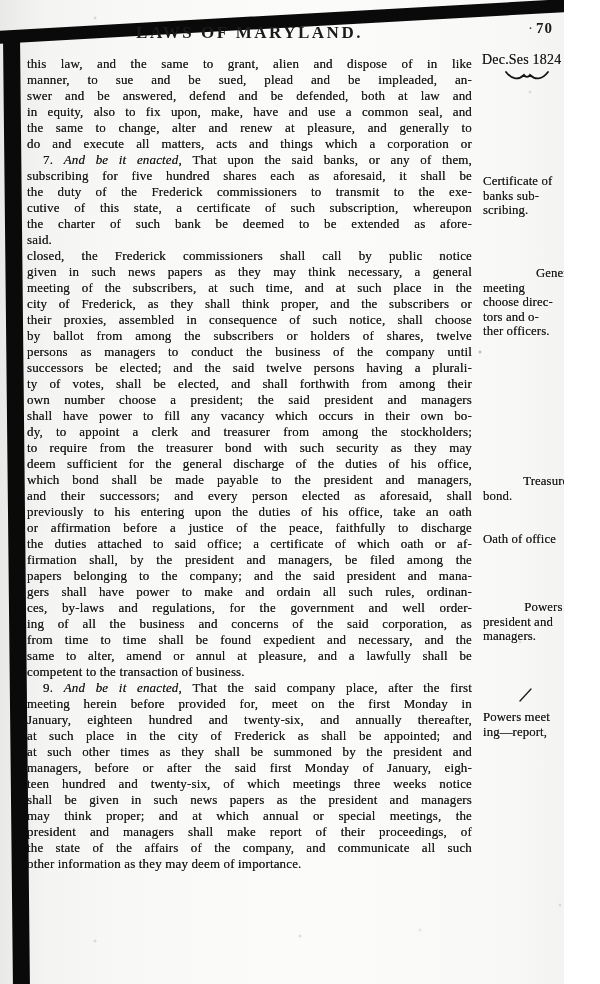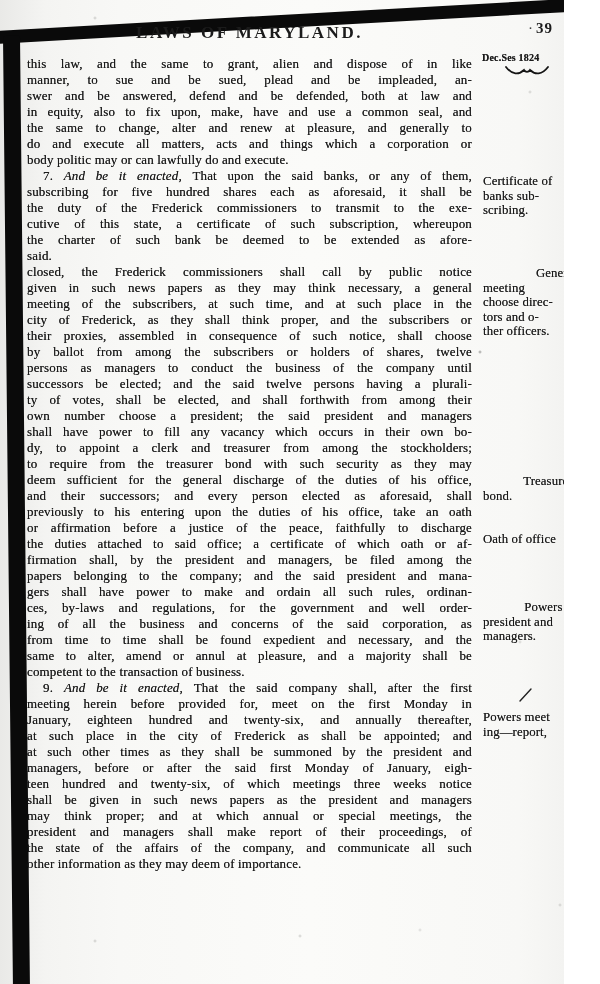--- a/index.html
+++ b/index.html
@@ -56,21 +56,21 @@
     height:16px; line-height:16px;
     text-align:justify; text-align-last:justify;
     white-space:normal;
   }
   .line.last{text-align-last:left;}
   .line.indent{text-indent:16px;}
   .it{font-style:italic;}
   
   .session{
     position:absolute; left:482px; top:52px; width:114px;
-    font-size:10px; font-weight:700; letter-spacing:.2px;
+    font-size:14px; font-weight:400; letter-spacing:.2px;
     text-shadow:0 0 .4px rgba(10,10,10,.7);
   }
   .session svg{display:block; margin:1px 0 0 22px;}
   .note{
     position:absolute; left:483px; width:113px;
     font-size:12.8px; line-height:14.6px; letter-spacing:.1px;
     text-shadow:0 0 .4px rgba(10,10,10,.7);
   }
   .nline.ind-md{padding-left:22px;text-align:center;}
   .nline.ind-lg{padding-left:34px;text-align:center;}
@@ -78,71 +78,71 @@
 </style>
 </head>
 <body>
 
 <div class="page">
 
   <div class="top-bar"></div>
   <div class="left-bar"></div>
 
   <div class="title">LAWS OF MARYLAND.</div>
-  <div class="pagenum">39</div>
+  <div class="pagenum">70</div>
 
   <div class="session">
     <span>Dec.Ses 1824</span>
     <svg width="46" height="12" viewBox="0 0 46 12">
       <path d="M2,3 C8,11 15,11 20,6 C21.5,8.5 24.5,8.5 26,6 C31,11 38,11 44,3" fill="none" stroke="#141414" stroke-width="1.8" stroke-linecap="round"></path>
     </svg>
   </div>
 
   <main class="body-col">
 
   <div class="line"><span class="num"></span><span class="it"></span><span>this law, and the same to grant, alien and dispose of in like</span></div>
       <div class="line"><span class="num"></span><span class="it"></span><span>manner, to sue and be sued, plead and be impleaded, an-</span></div>
       <div class="line"><span class="num"></span><span class="it"></span><span>swer and be answered, defend and be defended, both at law and</span></div>
       <div class="line"><span class="num"></span><span class="it"></span><span>in equity, also to fix upon, make, have and use a common seal, and</span></div>
       <div class="line"><span class="num"></span><span class="it"></span><span>the same to change, alter and renew at pleasure, and generally to</span></div>
       <div class="line"><span class="num"></span><span class="it"></span><span>do and execute all matters, acts and things which a corporation or</span></div>
-      <div class="line last"><span class="num"></span><span class="it"></span><span>body politic may or can lawfully do and execute.</span></div>
       <div class="line indent"><span class="num">7. </span><span class="it">And be it enacted, </span><span>That upon the said banks, or any of them,</span></div>
       <div class="line"><span class="num"></span><span class="it"></span><span>subscribing for five hundred shares each as aforesaid, it shall be</span></div>
       <div class="line"><span class="num"></span><span class="it"></span><span>the duty of the Frederick commissioners to transmit to the exe-</span></div>
       <div class="line"><span class="num"></span><span class="it"></span><span>cutive of this state, a certificate of such subscription, whereupon</span></div>
       <div class="line"><span class="num"></span><span class="it"></span><span>the charter of such bank be deemed to be extended as afore-</span></div>
       <div class="line last"><span class="num"></span><span class="it"></span><span>said.</span></div>
       <div class="line"><span class="num"></span><span class="it"></span><span>closed, the Frederick commissioners shall call by public notice</span></div>
       <div class="line"><span class="num"></span><span class="it"></span><span>given in such news papers as they may think necessary, a general</span></div>
       <div class="line"><span class="num"></span><span class="it"></span><span>meeting of the subscribers, at such time, and at such place in the</span></div>
       <div class="line"><span class="num"></span><span class="it"></span><span>city of Frederick, as they shall think proper, and the subscribers or</span></div>
       <div class="line"><span class="num"></span><span class="it"></span><span>their proxies, assembled in consequence of such notice, shall choose</span></div>
       <div class="line"><span class="num"></span><span class="it"></span><span>by ballot from among the subscribers or holders of shares, twelve</span></div>
       <div class="line"><span class="num"></span><span class="it"></span><span>persons as managers to conduct the business of the company until</span></div>
       <div class="line"><span class="num"></span><span class="it"></span><span>successors be elected; and the said twelve persons having a plurali-</span></div>
       <div class="line"><span class="num"></span><span class="it"></span><span>ty of votes, shall be elected, and shall forthwith from among their</span></div>
       <div class="line"><span class="num"></span><span class="it"></span><span>own number choose a president; the said president and managers</span></div>
       <div class="line"><span class="num"></span><span class="it"></span><span>shall have power to fill any vacancy which occurs in their own bo-</span></div>
       <div class="line"><span class="num"></span><span class="it"></span><span>dy, to appoint a clerk and treasurer from among the stockholders;</span></div>
       <div class="line"><span class="num"></span><span class="it"></span><span>to require from the treasurer bond with such security as they may</span></div>
       <div class="line"><span class="num"></span><span class="it"></span><span>deem sufficient for the general discharge of the duties of his office,</span></div>
+      <div class="line"><span class="num"></span><span class="it"></span><span>which bond shall be made payable to the president and managers,</span></div>
       <div class="line"><span class="num"></span><span class="it"></span><span>and their successors; and every person elected as aforesaid, shall</span></div>
       <div class="line"><span class="num"></span><span class="it"></span><span>previously to his entering upon the duties of his office, take an oath</span></div>
       <div class="line"><span class="num"></span><span class="it"></span><span>or affirmation before a justice of the peace, faithfully to discharge</span></div>
       <div class="line"><span class="num"></span><span class="it"></span><span>the duties attached to said office; a certificate of which oath or af-</span></div>
       <div class="line"><span class="num"></span><span class="it"></span><span>firmation shall, by the president and managers, be filed among the</span></div>
       <div class="line"><span class="num"></span><span class="it"></span><span>papers belonging to the company; and the said president and mana-</span></div>
       <div class="line"><span class="num"></span><span class="it"></span><span>gers shall have power to make and ordain all such rules, ordinan-</span></div>
       <div class="line"><span class="num"></span><span class="it"></span><span>ces, by-laws and regulations, for the government and well order-</span></div>
       <div class="line"><span class="num"></span><span class="it"></span><span>ing of all the business and concerns of the said corporation, as</span></div>
       <div class="line"><span class="num"></span><span class="it"></span><span>from time to time shall be found expedient and necessary, and the</span></div>
-      <div class="line"><span class="num"></span><span class="it"></span><span>same to alter, amend or annul at pleasure, and a majority shall be</span></div>
+      <div class="line"><span class="num"></span><span class="it"></span><span>same to alter, amend or annul at pleasure, and a lawfully shall be</span></div>
       <div class="line last"><span class="num"></span><span class="it"></span><span>competent to the transaction of business.</span></div>
-      <div class="line indent"><span class="num">9. </span><span class="it">And be it enacted, </span><span>That the said company shall, after the first</span></div>
+      <div class="line indent"><span class="num">9. </span><span class="it">And be it enacted, </span><span>That the said company place, after the first</span></div>
       <div class="line"><span class="num"></span><span class="it"></span><span>meeting herein before provided for, meet on the first Monday in</span></div>
       <div class="line"><span class="num"></span><span class="it"></span><span>January, eighteen hundred and twenty-six, and annually thereafter,</span></div>
       <div class="line"><span class="num"></span><span class="it"></span><span>at such place in the city of Frederick as shall be appointed; and</span></div>
       <div class="line"><span class="num"></span><span class="it"></span><span>at such other times as they shall be summoned by the president and</span></div>
       <div class="line"><span class="num"></span><span class="it"></span><span>managers, before or after the said first Monday of January, eigh-</span></div>
       <div class="line"><span class="num"></span><span class="it"></span><span>teen hundred and twenty-six, of which meetings three weeks notice</span></div>
       <div class="line"><span class="num"></span><span class="it"></span><span>shall be given in such news papers as the president and managers</span></div>
       <div class="line"><span class="num"></span><span class="it"></span><span>may think proper; and at which annual or special meetings, the</span></div>
       <div class="line"><span class="num"></span><span class="it"></span><span>president and managers shall make report of their proceedings, of</span></div>
       <div class="line"><span class="num"></span><span class="it"></span><span>the state of the affairs of the company, and communicate all such</span></div>

